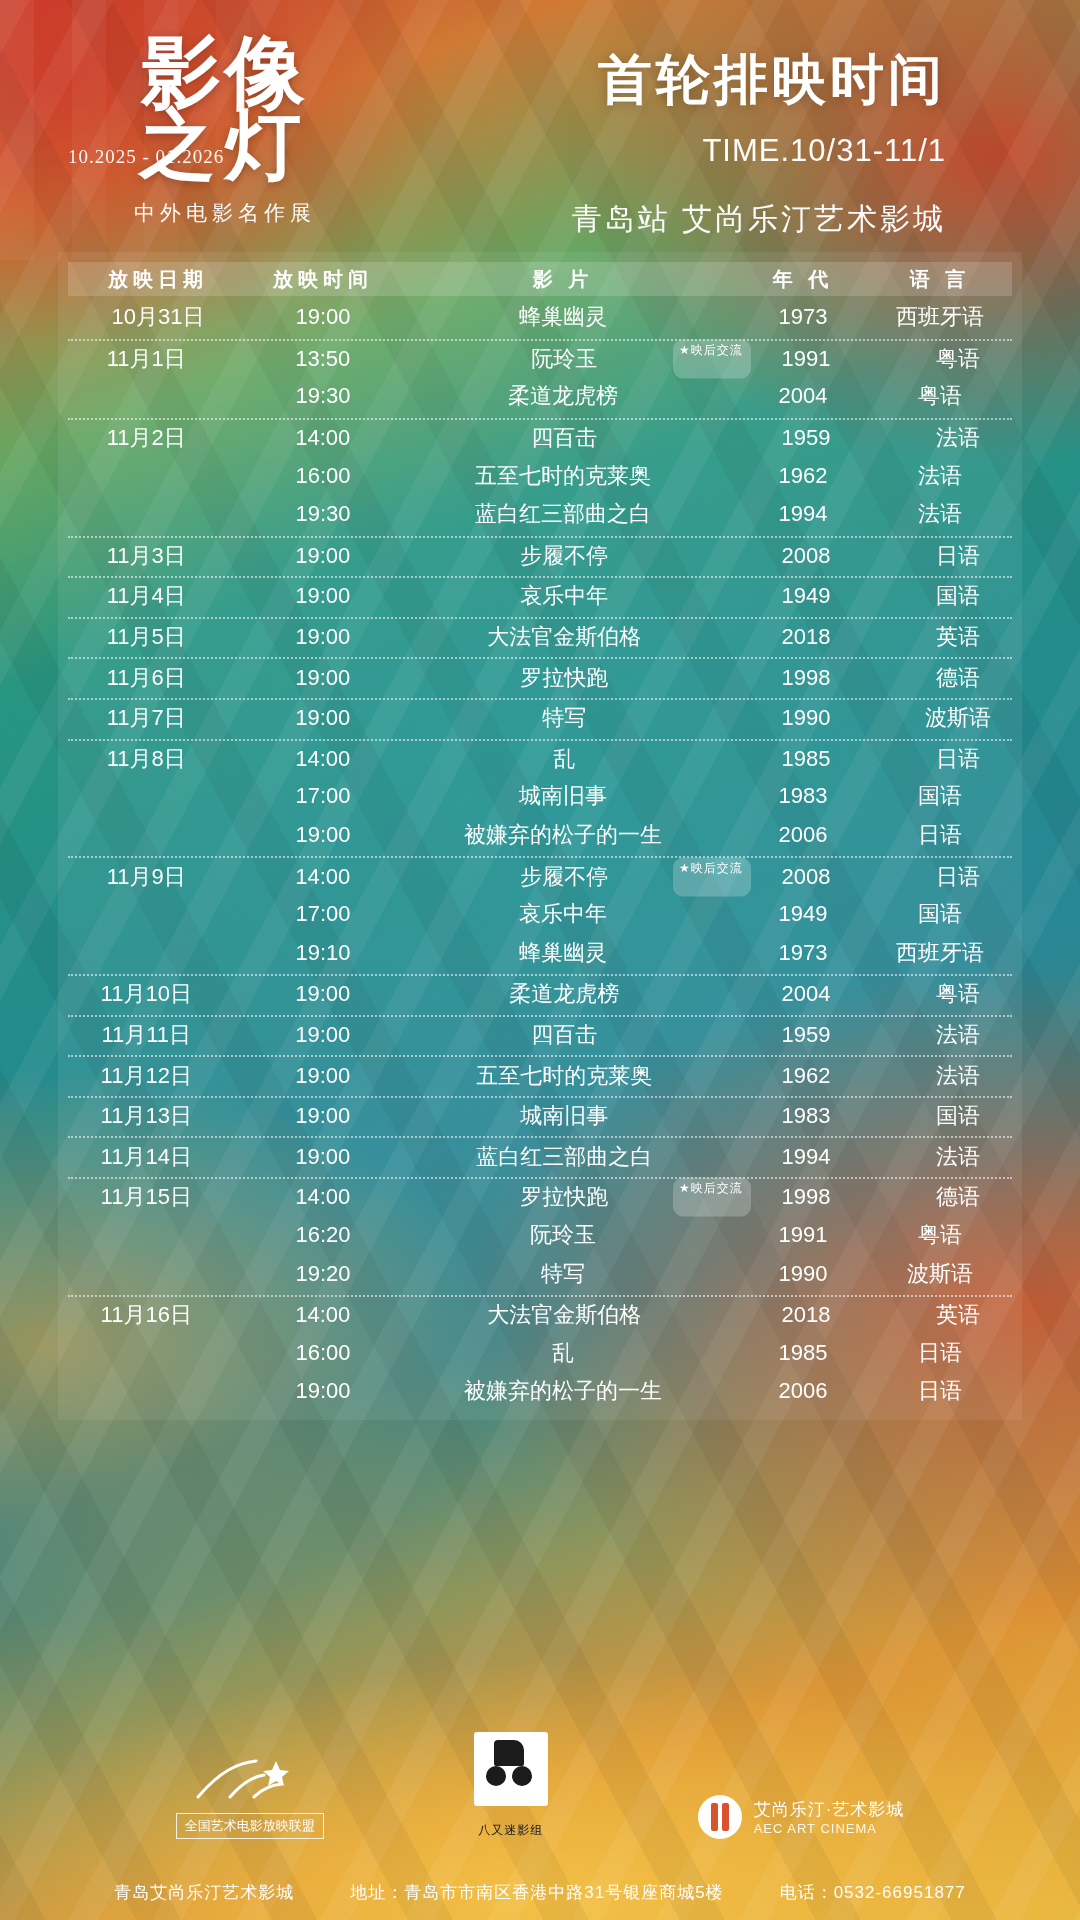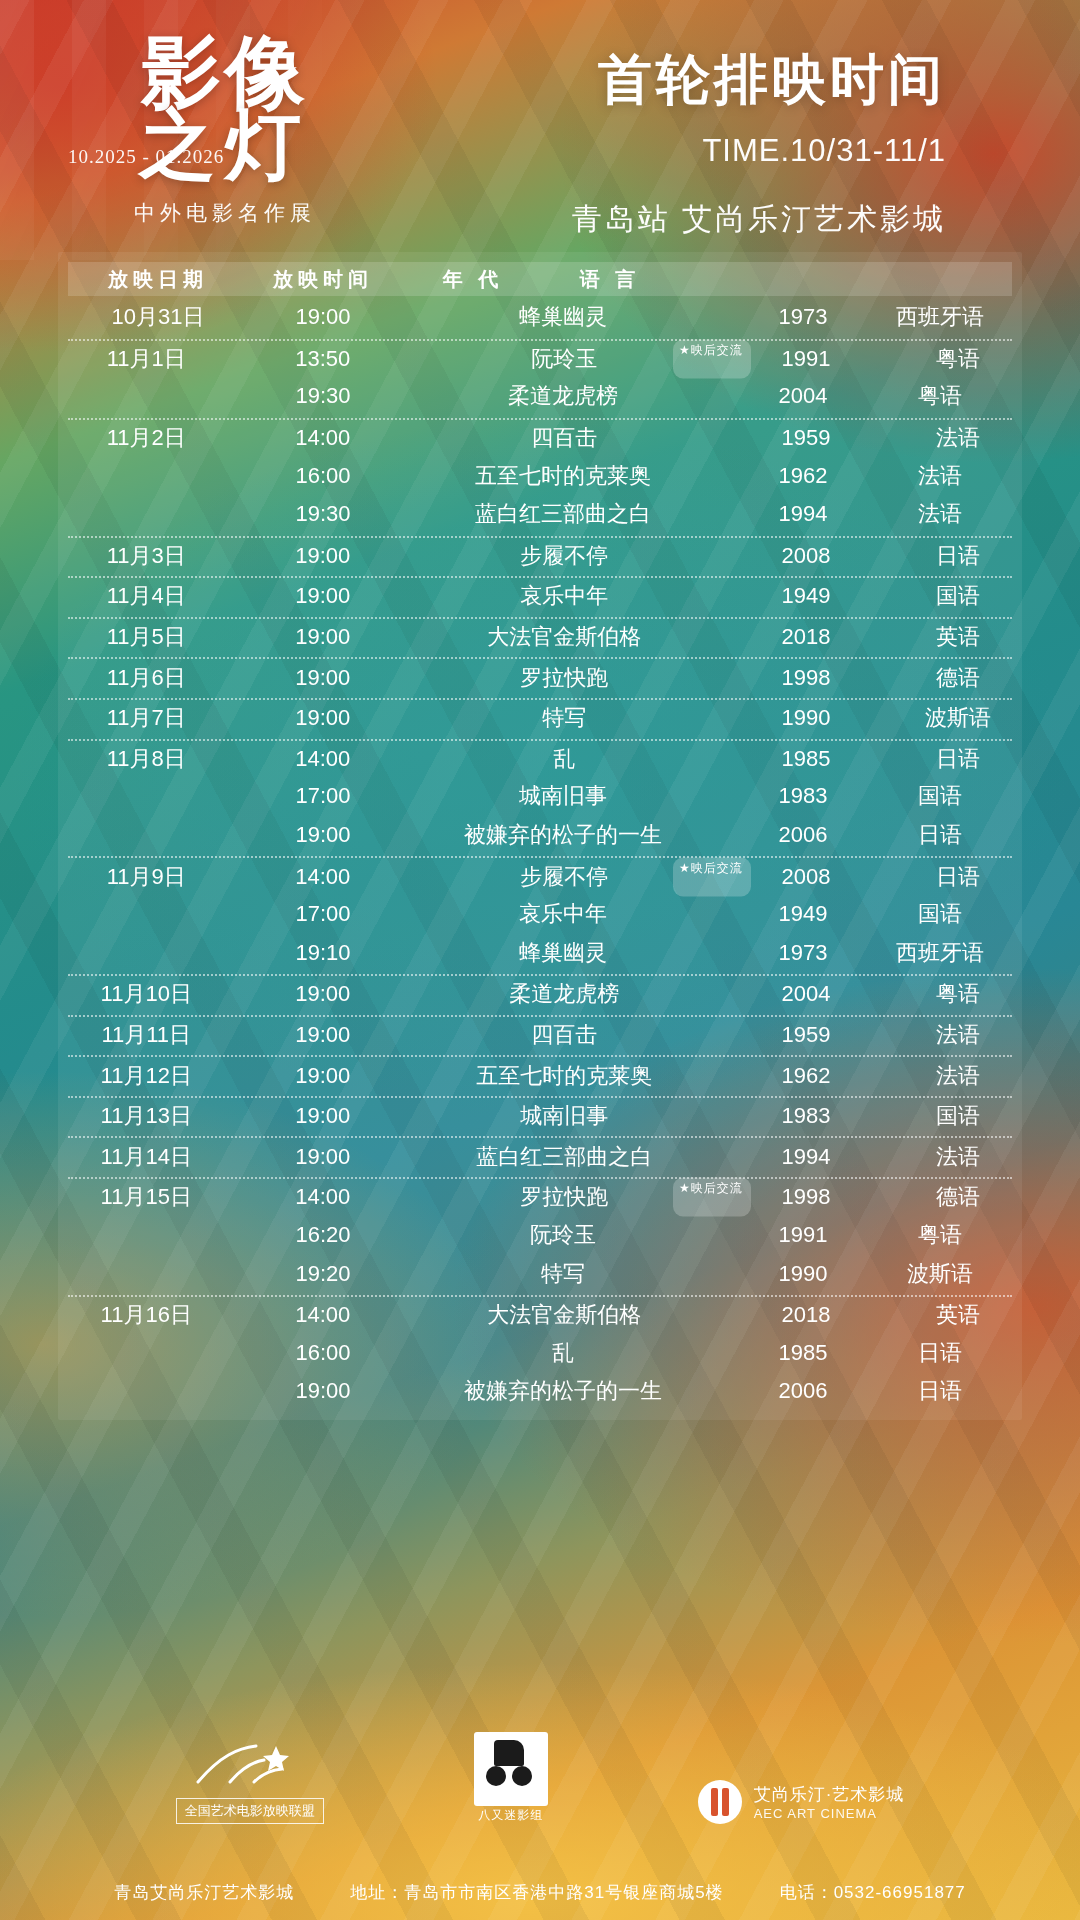--- a/index.html
+++ b/index.html
@@ -169,21 +169,21 @@
   }
   .cine-logo .dot1, .cine-logo .dot2 {
     position: absolute; border-radius: 50%; background: #1b1b1b;
   }
   .cine-logo .dot1 { width: 20px; height: 20px; left: 12px; top: 34px; }
   .cine-logo .dot2 { width: 20px; height: 20px; left: 38px; top: 34px; }
   .cine-logo .head {
     position: absolute; left: 20px; top: 8px; width: 30px; height: 26px;
     background: #1b1b1b; border-radius: 4px 10px 2px 2px;
   }
-  .cine-cap { font-size: 12px; color: #ffffff; margin-top: 1px; letter-spacing: 1px; }
+  .cine-cap { font-size: 12px; color: #0f172a; margin-top: 16px; letter-spacing: 1px; }
 
   .alliance-mark { width: 120px; height: 52px; position: relative; margin: 0 auto; }
   .alliance-mark svg { width: 120px; height: 52px; }
 
   .footer-bar {
     position: absolute; left: 0; bottom: 0; width: 1080px; height: 56px;
     display: flex; align-items: center; justify-content: center;
     gap: 56px; color: #ffffff; font-size: 17px; letter-spacing: 1px;
   }
 </style>
@@ -212,20 +212,21 @@
     <div class="title-time">TIME.10/31-11/1</div>
     <div class="title-venue">青岛站  艾尚乐汀艺术影城</div>
   </div>
 </div>
 
 <div class="panel">
   <div class="table">
     <div class="thead">
       <div class="c-date">放映日期</div>
       <div class="c-time">放映时间</div>
+      <div class="c-film">影 片</div>
       <div class="c-year">年 代</div>
       <div class="c-lang">语 言</div>
     </div>
     <div id="rows-container">
         <div class="row group-first">
           <div class="c-date">10月31日</div>
           <div class="c-time">19:00</div>
           <div class="c-film"><span>蜂巢幽灵</span></div>
           <div class="c-year">1973</div>
           <div class="c-lang">西班牙语</div>

